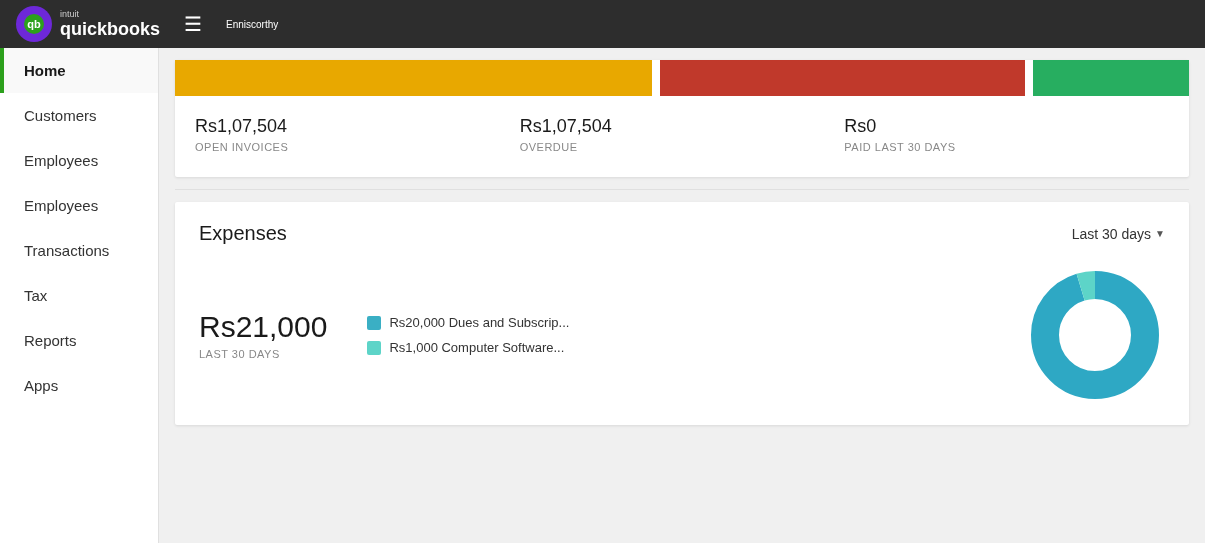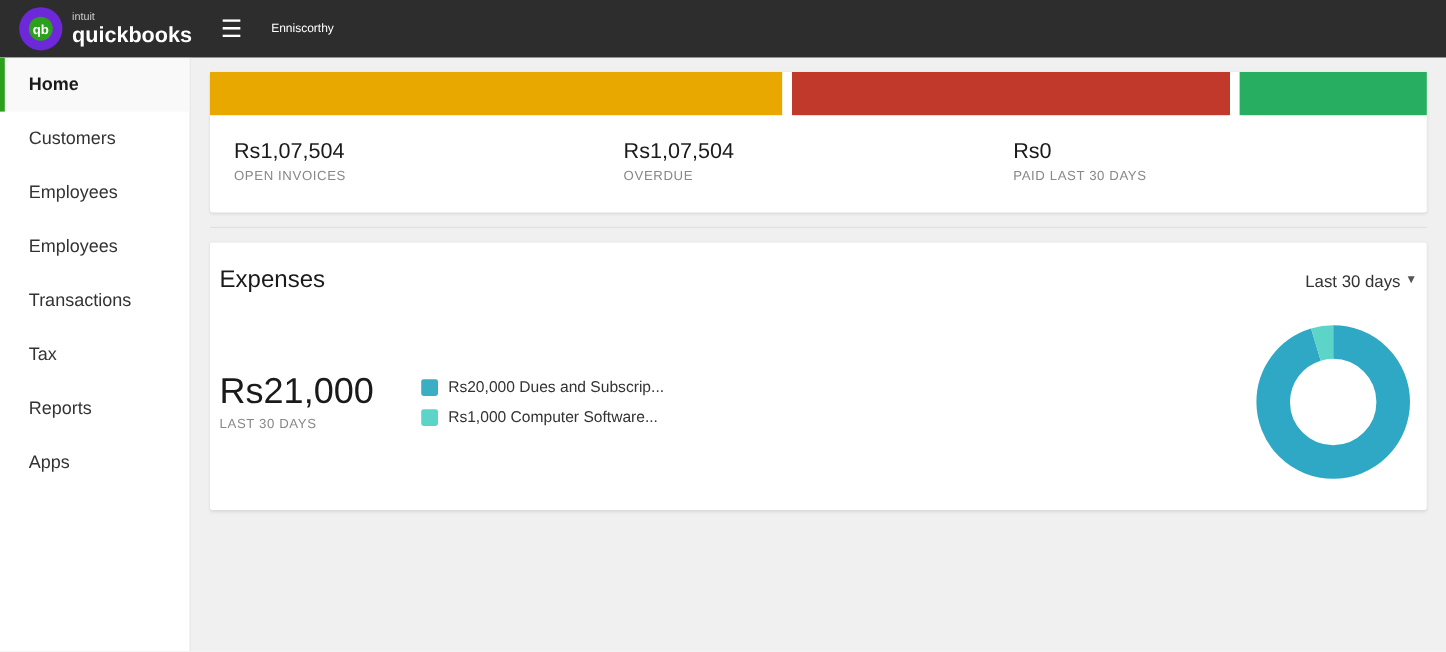--- a/index.html
+++ b/index.html
@@ -138,21 +138,21 @@
       background: #e0e0e0;
       margin: 0 16px;
     }
 
     
     .expenses-card {
       background: white;
       margin: 12px 16px;
       border-radius: 2px;
       box-shadow: 0 1px 3px rgba(0,0,0,0.1);
-      padding: 20px 8px;
+      padding: 20px 24px;
     }
     .expenses-header {
       display: flex;
       justify-content: space-between;
       align-items: center;
       margin-bottom: 20px;
     }
     .expenses-title {
       font-size: 20px;
       font-weight: 500;

